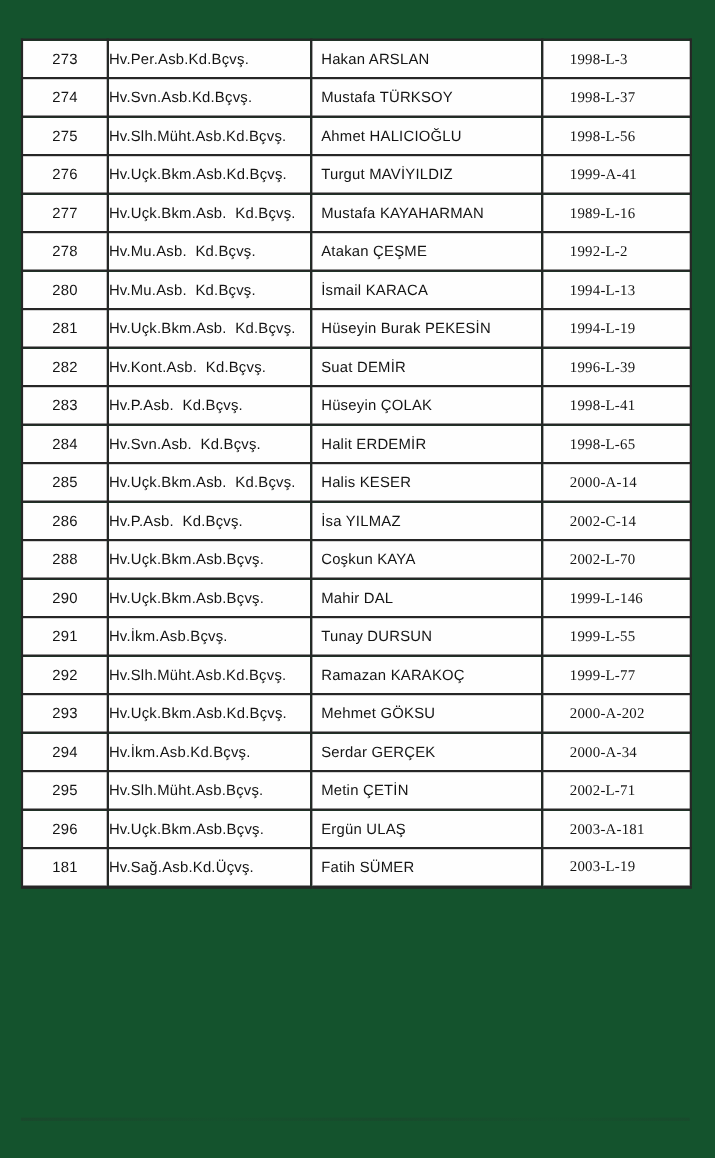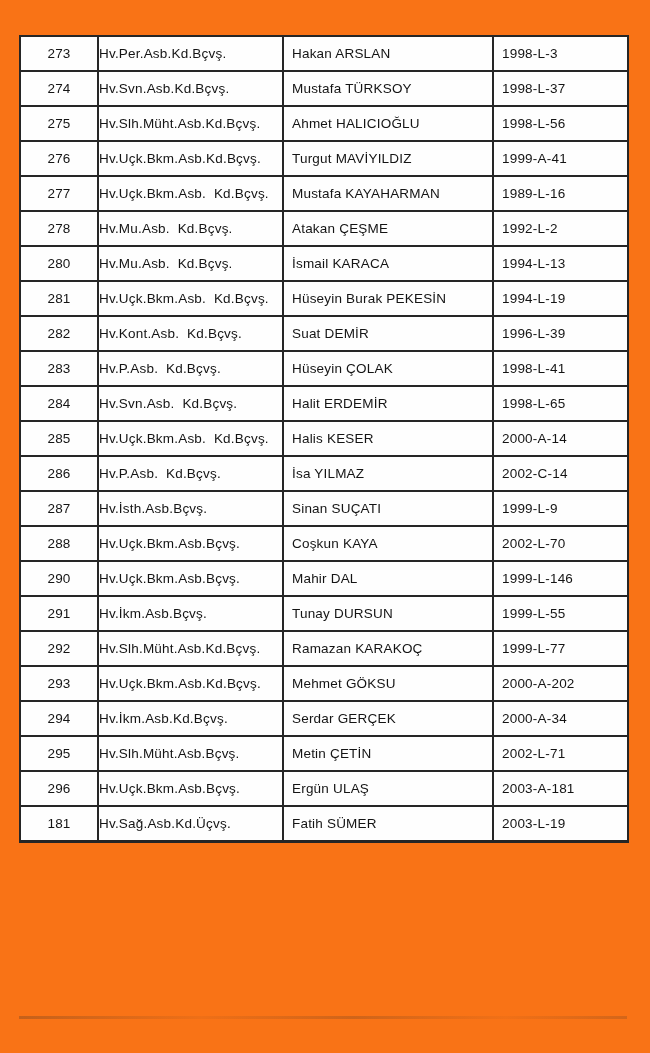--- a/index.html
+++ b/index.html
@@ -10,21 +10,21 @@
     width: 650px;
     height: 1053px;
     background: #ffffff;
     font-family: "Liberation Sans", sans-serif;
     position: relative;
     overflow: hidden;
   }
   .scan-page {
     position: absolute;
     inset: 0;
-    background: #f97316;
+    background: #14532d;
   }
   table.roster {
     position: absolute;
     left: 19px;
     top: 35px;
     width: 608px;
     border-collapse: collapse;
     table-layout: fixed;
   }
   table.roster col.c-no   { width: 78px;  }
@@ -55,22 +55,23 @@
   }
   td.cell-rank {
     padding-left: 0;
     white-space: pre; 
   }
   td.cell-name {
     padding-left: 8px;
     white-space: pre;
   }
   td.cell-code {
-    padding-left: 8px;
+    padding-left: 24px;
     white-space: pre;
+    font-family: Liberation Serif, serif;
   }
   
   .scan-smudge {
     position: absolute;
     left: 19px;
     top: 1016px;
     width: 608px;
     height: 3px;
     background: linear-gradient(90deg,
       rgba(40,40,40,0.25), rgba(40,40,40,0.05) 30%,
@@ -162,26 +163,20 @@
     <td class="cell-name">Halis KESER</td>
     <td class="cell-code">2000-A-14</td>
   </tr>
         <tr>
     <td class="cell-no">286</td>
     <td class="cell-rank">Hv.P.Asb.  Kd.Bçvş.</td>
     <td class="cell-name">İsa YILMAZ</td>
     <td class="cell-code">2002-C-14</td>
   </tr>
         <tr>
-    <td class="cell-no">287</td>
-    <td class="cell-rank">Hv.İsth.Asb.Bçvş.</td>
-    <td class="cell-name">Sinan SUÇATI</td>
-    <td class="cell-code">1999-L-9</td>
-  </tr>
-        <tr>
     <td class="cell-no">288</td>
     <td class="cell-rank">Hv.Uçk.Bkm.Asb.Bçvş.</td>
     <td class="cell-name">Coşkun KAYA</td>
     <td class="cell-code">2002-L-70</td>
   </tr>
         <tr>
     <td class="cell-no">290</td>
     <td class="cell-rank">Hv.Uçk.Bkm.Asb.Bçvş.</td>
     <td class="cell-name">Mahir DAL</td>
     <td class="cell-code">1999-L-146</td>

